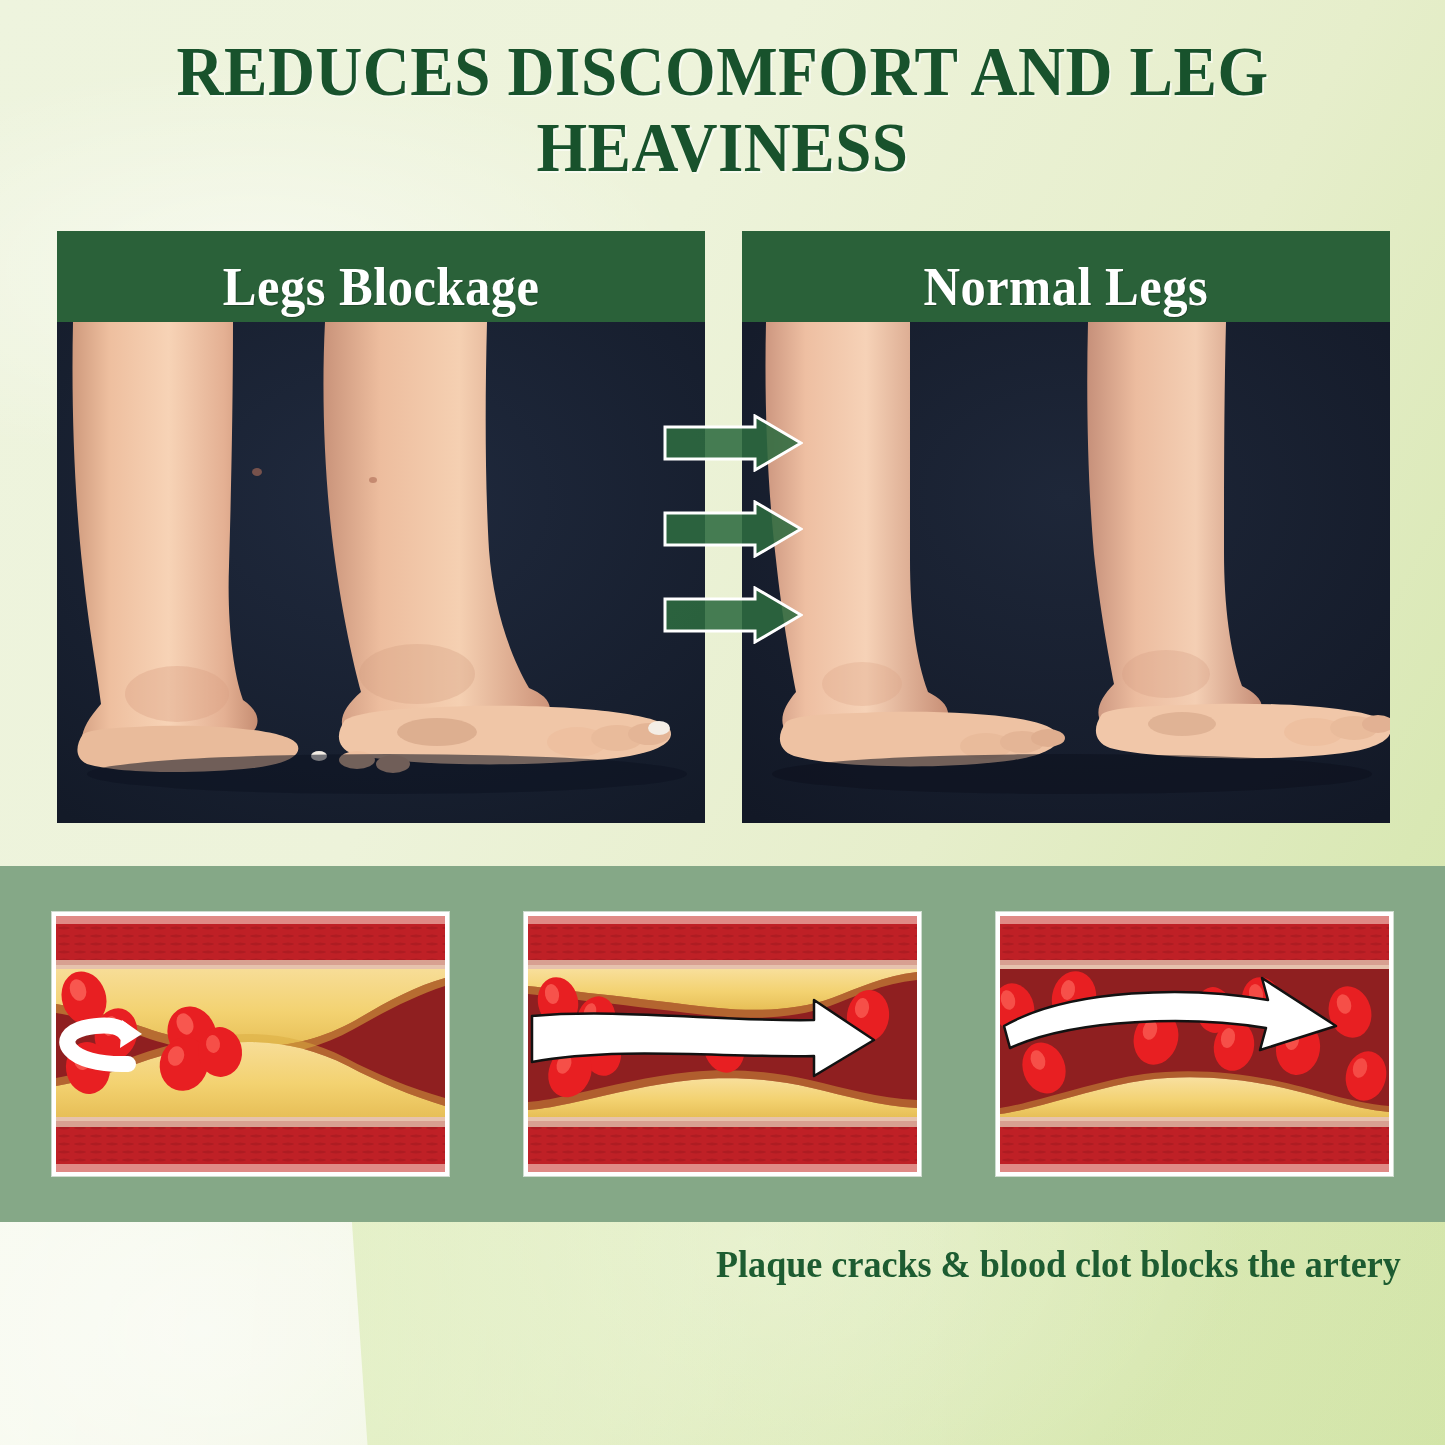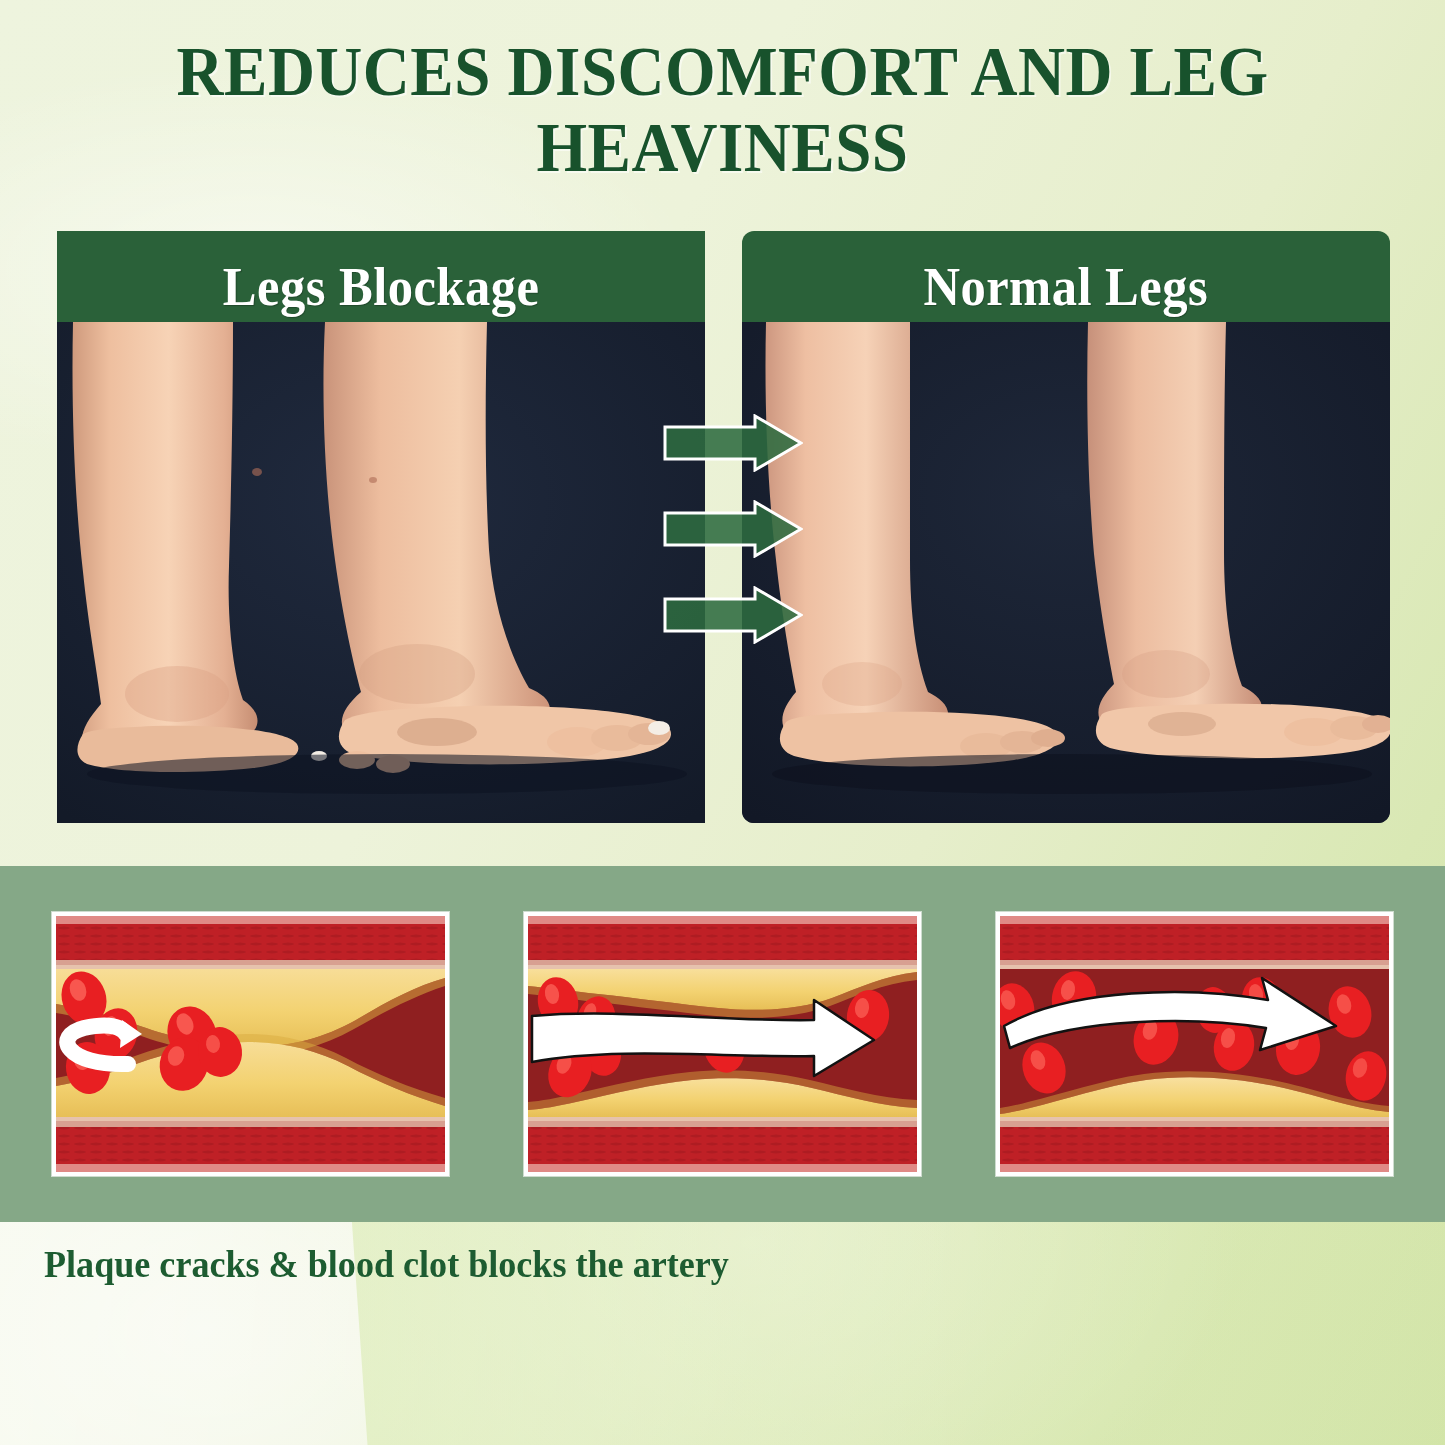--- a/index.html
+++ b/index.html
@@ -25,21 +25,21 @@
   .title{
     position:absolute;left:0;top:34px;width:1445px;text-align:center;
     color:#18522c;font-weight:700;font-size:70px;line-height:1.08;
     letter-spacing:.5px;transform:scaleX(.93);transform-origin:50% 0;
     text-shadow:2px 2px 0 rgba(255,255,255,.55);
   }
 
   
   .photo-panel{position:absolute;top:231px;width:648px;height:592px;overflow:hidden;}
   .pp-left{left:57px;}
-  .pp-right{left:742px;border-radius:12px;}
+  .pp-right{left:742px;}
   .panel-head{
     position:absolute;left:0;top:0;width:100%;height:110px;
     background:#2a6139;color:#ffffff;
     display:flex;align-items:center;justify-content:center;
     font-weight:700;font-size:55px;letter-spacing:.5px;
     transform-origin:50% 50%;
   }
   .panel-head span{transform:scaleX(.92);display:inline-block;
     text-shadow:1px 1px 1px rgba(0,0,0,.25);}
   .photo{position:absolute;left:0;top:91px;width:100%;height:501px;overflow:hidden;
@@ -54,21 +54,21 @@
   .artery-band{position:absolute;left:0;top:866px;width:1445px;height:356px;background:#85a887;}
   .artery-card{position:absolute;top:46px;width:397px;height:264px;
     background:#ffffff;padding:4px;box-sizing:border-box;
     box-shadow:0 0 0 1px rgba(255,255,255,.6);}
   .ac1{left:52px;} .ac2{left:524px;} .ac3{left:996px;}
   .artery-inner{position:relative;width:100%;height:100%;overflow:hidden;background:#8f1f20;}
 
   
   .captions{position:absolute;left:0;top:1240px;width:1445px;height:205px;
     display:flex;}
-  .caption{flex:1;text-align:left;color:#1d5c31;font-weight:700;
+  .caption{flex:1;text-align:right;color:#1d5c31;font-weight:700;
     font-size:38px;line-height:1.27;padding:0 26px;box-sizing:border-box;}
   .caption span{display:inline-block;transform:scaleX(.95);}
 </style>
 </head>
 <body>
 
 <div id="poster">
 
   <div class="swoosh sw3"></div>
   <div class="swoosh sw1"></div>

